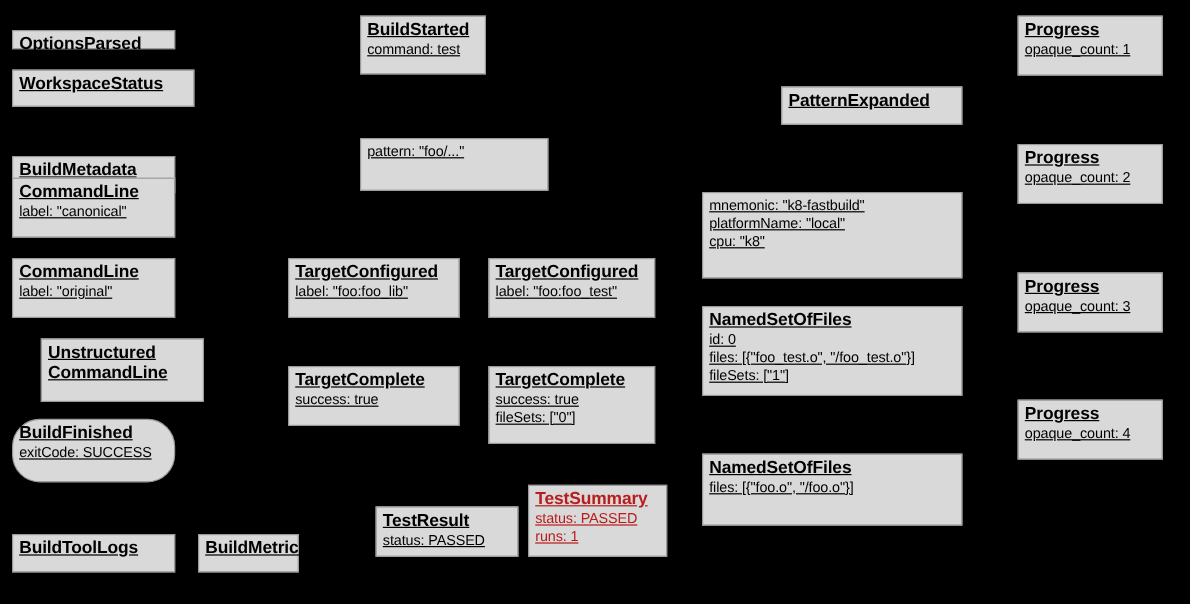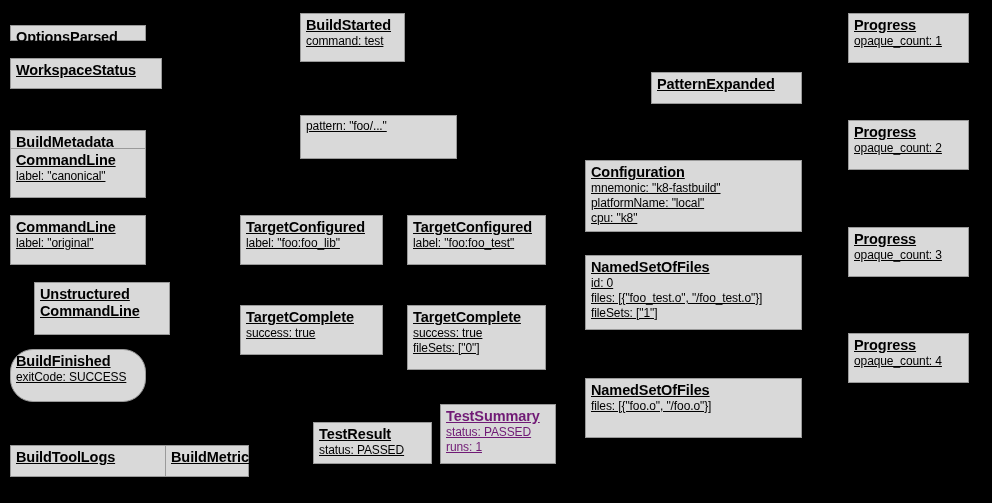--- a/index.html
+++ b/index.html
@@ -65,21 +65,21 @@
       <div class="node-title">CommandLine</div>
       <div class="node-field">label: "original"</div>
     </div>
     <div class="node" style="left: 10px; top: 282px; width: 136px; height: 53px; background: rgb(217, 217, 217); border-color: rgb(154, 154, 154); color: rgb(0, 0, 0); margin-left: 24px;">
       <div class="node-title wrap">Unstructured CommandLine</div>
     </div>
     <div class="node" style="left: 10px; top: 349px; width: 136px; height: 53px; background: rgb(217, 217, 217); border-color: rgb(154, 154, 154); color: rgb(0, 0, 0); border-radius: 23px;">
       <div class="node-title">BuildFinished</div>
       <div class="node-field">exitCode: SUCCESS</div>
     </div>
-    <div class="node" style="left: 10px; top: 445px; width: 156px; height: 32px; background: rgb(217, 217, 217); border-color: rgb(154, 154, 154); color: rgb(0, 0, 0);">
+    <div class="node" style="left: 10px; top: 445px; width: 136px; height: 32px; background: rgb(217, 217, 217); border-color: rgb(154, 154, 154); color: rgb(0, 0, 0);">
       <div class="node-title">BuildToolLogs</div>
     </div>
     <div class="node" style="left: 165px; top: 445px; width: 84px; height: 32px; background: rgb(217, 217, 217); border-color: rgb(154, 154, 154); color: rgb(0, 0, 0);">
       <div class="node-title">BuildMetrics</div>
     </div>
     <div class="node" style="left: 300px; top: 13px; width: 105px; height: 49px; background: rgb(217, 217, 217); border-color: rgb(154, 154, 154); color: rgb(0, 0, 0);">
       <div class="node-title">BuildStarted</div>
       <div class="node-field">command: test</div>
     </div>
     <div class="node" style="left: 300px; top: 115px; width: 157px; height: 44px; background: rgb(217, 217, 217); border-color: rgb(154, 154, 154); color: rgb(0, 0, 0);">
@@ -99,30 +99,29 @@
     </div>
     <div class="node" style="left: 407px; top: 305px; width: 139px; height: 65px; background: rgb(217, 217, 217); border-color: rgb(154, 154, 154); color: rgb(0, 0, 0);">
       <div class="node-title">TargetComplete</div>
       <div class="node-field">success: true</div>
       <div class="node-field">fileSets: ["0"]</div>
     </div>
     <div class="node" style="left: 313px; top: 422px; width: 119px; height: 42px; background: rgb(217, 217, 217); border-color: rgb(154, 154, 154); color: rgb(0, 0, 0);">
       <div class="node-title">TestResult</div>
       <div class="node-field">status: PASSED</div>
     </div>
-    <div class="node" style="left: 440px; top: 404px; width: 116px; height: 60px; background: rgb(217, 217, 217); border-color: rgb(154, 154, 154); color: #701a75;">
+    <div class="node" style="left: 440px; top: 404px; width: 116px; height: 60px; background: rgb(217, 217, 217); border-color: rgb(154, 154, 154); color: #b91c1c;">
       <div class="node-title">TestSummary</div>
       <div class="node-field">status: PASSED</div>
       <div class="node-field">runs: 1</div>
     </div>
     <div class="node" style="left: 651px; top: 72px; width: 151px; height: 32px; background: rgb(217, 217, 217); border-color: rgb(154, 154, 154); color: rgb(0, 0, 0);">
       <div class="node-title">PatternExpanded</div>
     </div>
     <div class="node" style="left: 585px; top: 160px; width: 217px; height: 72px; background: rgb(217, 217, 217); border-color: rgb(154, 154, 154); color: rgb(0, 0, 0);">
-      <div class="node-title">Configuration</div>
       <div class="node-field">mnemonic: "k8-fastbuild"</div>
       <div class="node-field">platformName: "local"</div>
       <div class="node-field">cpu: "k8"</div>
     </div>
     <div class="node" style="left: 585px; top: 255px; width: 217px; height: 75px; background: rgb(217, 217, 217); border-color: rgb(154, 154, 154); color: rgb(0, 0, 0);">
       <div class="node-title">NamedSetOfFiles</div>
       <div class="node-field">id: 0</div>
       <div class="node-field">files: [{"foo_test.o", "/foo_test.o"}]</div>
       <div class="node-field">fileSets: ["1"]</div>
     </div>

